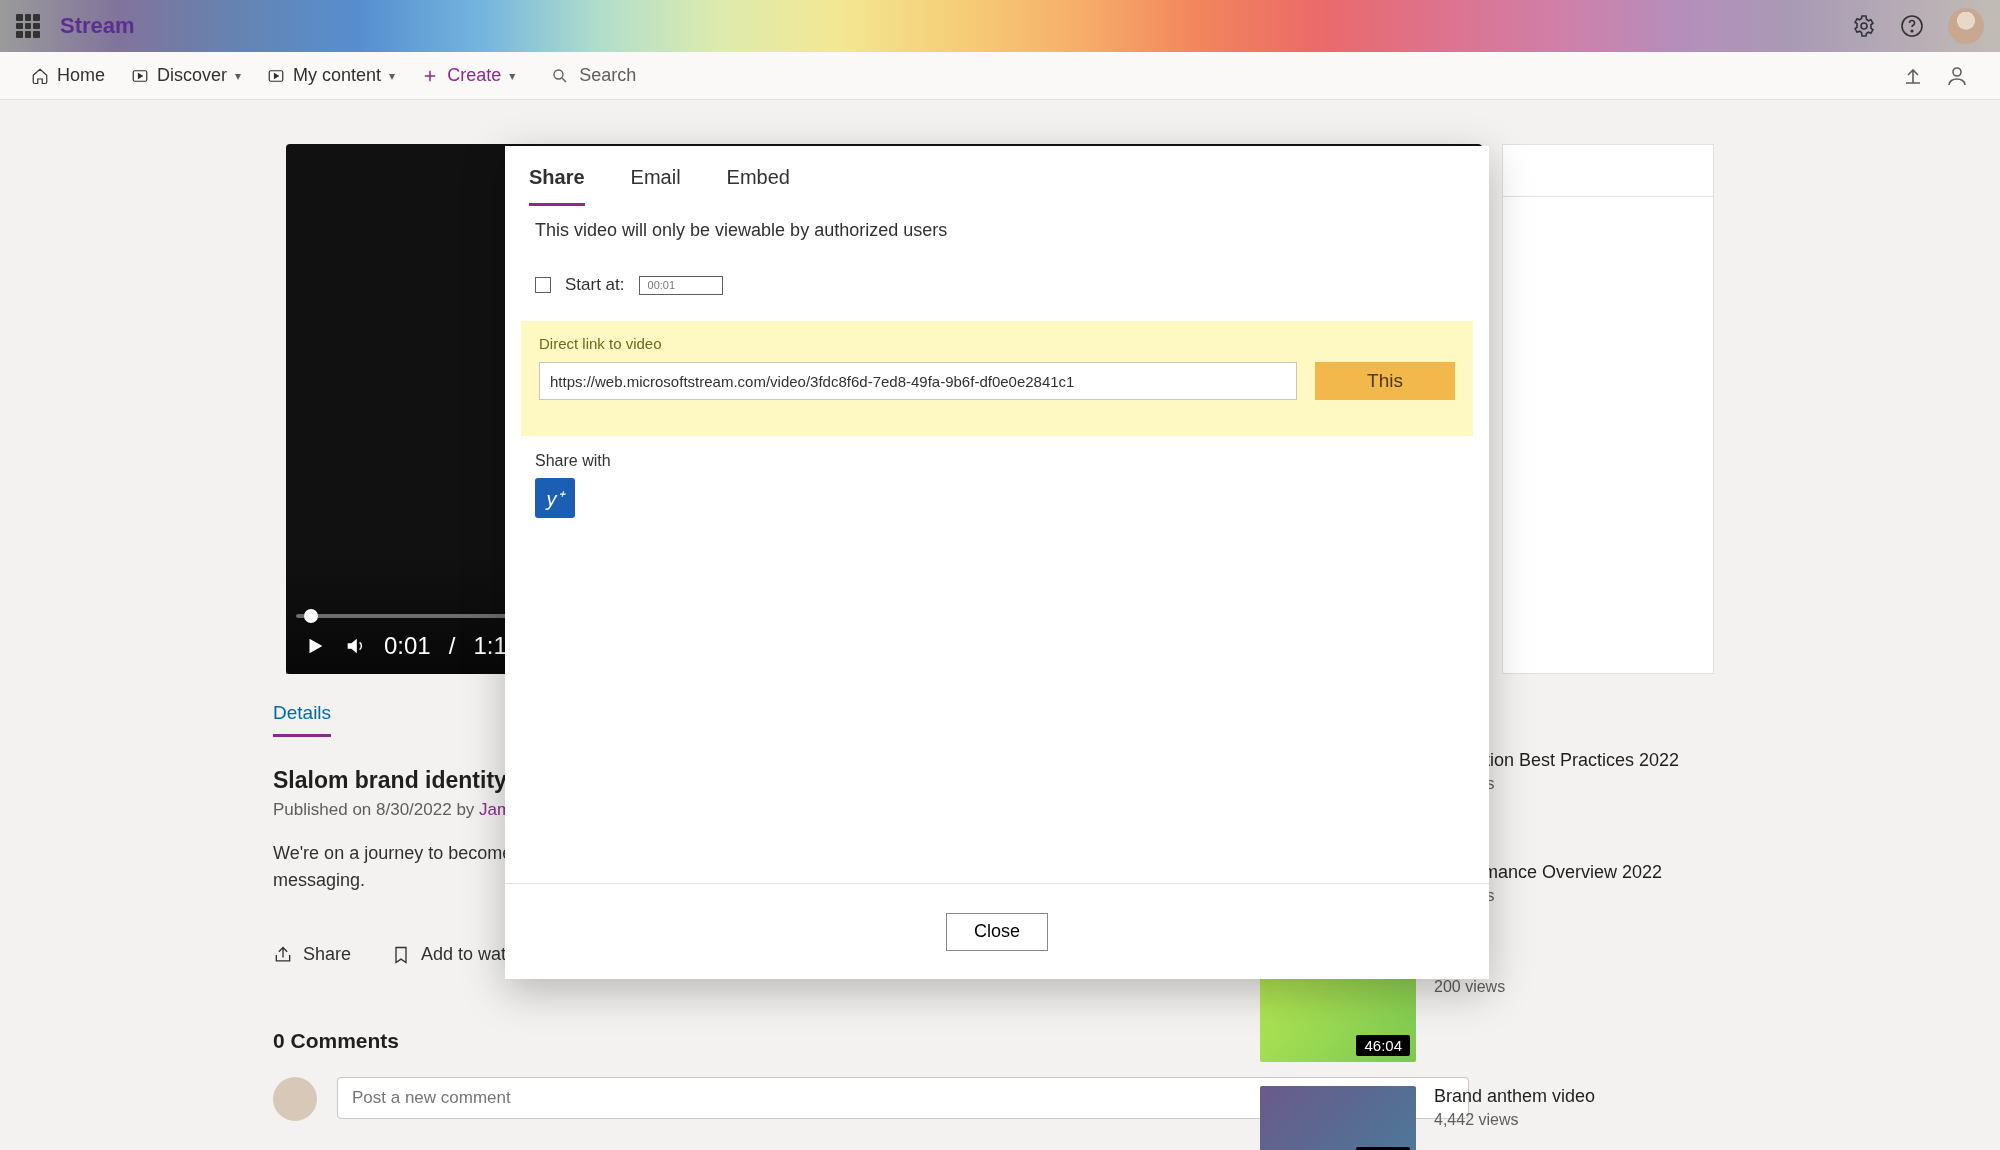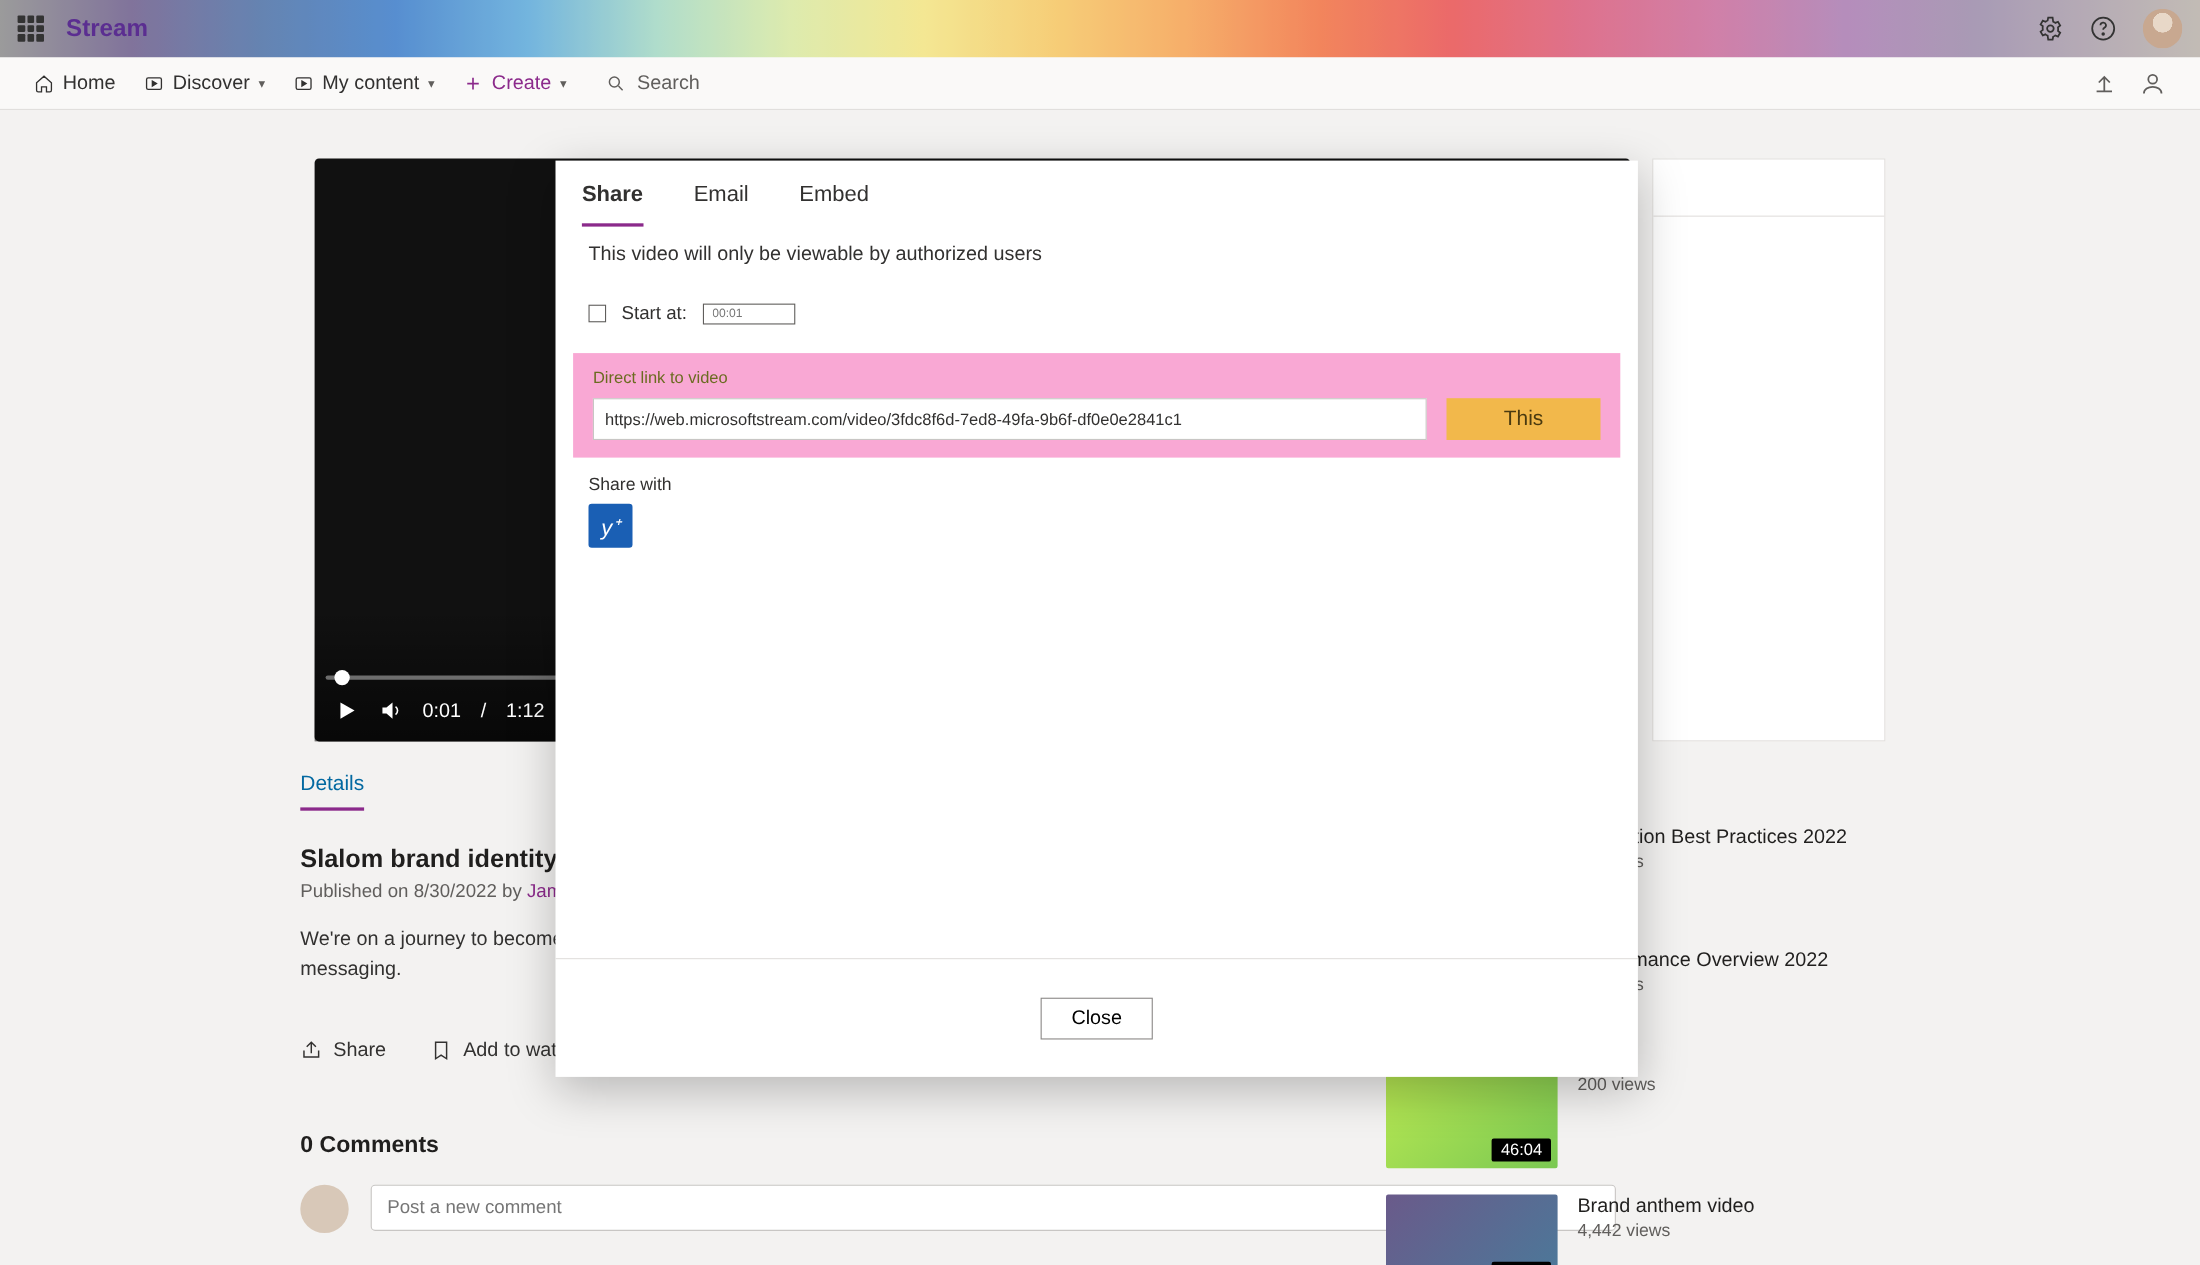--- a/index.html
+++ b/index.html
@@ -39,21 +39,21 @@
 .nav-right { margin-left:auto; display:flex; gap:20px; }
 
 
 .page { padding: 44px 0 0 0; display:flex; justify-content:center; gap:20px; }
 
 .video-block { width:1196px; height:530px; background:#111; position:relative; border-radius:4px; }
 .gradient-bottom { position:absolute; left:0; right:0; bottom:0; height:120px;
   background:linear-gradient(180deg, rgba(0,0,0,0) 0%, rgba(0,0,0,0.55) 100%); }
 .controls { position:absolute; left:0; right:0; bottom:0; height:56px; display:flex; align-items:center; padding:0 18px; gap:18px; }
 .controls svg { width:22px; height:22px; fill:#fff; }
-.time { color:#fff; font-size:18px; }
+.time { color:#fff; font-size:24px; }
 .seek { position:absolute; left:10px; right:10px; bottom:56px; height:4px; background:rgba(255,255,255,0.4); border-radius:2px; }
 .seek-thumb { position:absolute; left:8px; top:-5px; width:14px; height:14px; border-radius:50%; background:#fff; }
 
 .transcript-pane { width:212px; height:530px; background:#fff; border:1px solid #e1dfdd; }
 .transcript-tabs { height:52px; border-bottom:1px solid #e1dfdd; }
 
 
 .below { width:1196px; margin: 0 auto 0 273px; }
 .tabs-row { display:flex; gap:30px; margin-top:28px; }
 .tab { font-size:19px; color:#0369a1; padding-bottom:10px; cursor:pointer; }
@@ -88,28 +88,28 @@
 }
 .modal-tabs { display:flex; gap:46px; padding:20px 24px 0 24px; }
 .mtab { font-size:20px; padding-bottom:14px; color:#323130; cursor:pointer; }
 .mtab.active { font-weight:600; border-bottom:3px solid #8b2a8b; }
 .modal-body { padding: 12px 30px 0 30px; flex:1; }
 .notice { font-size:18px; color:#323130; margin-top:2px; }
 .startat { display:flex; align-items:center; gap:14px; margin-top:34px; }
 .checkbox { width:16px; height:16px; border:1px solid #605e5c; background:#fff; cursor:pointer; }
 .startat-label { font-size:17px; color:#323130; }
 .time-input { width:84px; height:19px; border:1px solid #605e5c; padding:0 8px; font-size:11px; color:#888; }
-.link-block { background:#f9a8d4; margin-top:26px; padding:14px 18px 16px 18px; margin-left:-14px; margin-right:-14px; }
+.link-block { background:#fef9c3; margin-top:26px; padding:14px 18px 36px 18px; margin-left:-14px; margin-right:-14px; }
 .link-label { font-size:15px; color:#6b6b20; }
 .link-row { display:flex; gap:18px; margin-top:10px; }
 .link-input { flex:1; height:38px; border:1px solid #c8c6c4; background:#fff; padding:0 10px; font-size:15px; color:#323130; }
 .copy-btn { width:140px; height:38px; background:#f2b84b; border:none; color:#4a3a10; font-size:19px; cursor:pointer; }
 .sharewith-label { font-size:16px; color:#323130; margin-top:16px; }
 .yammer { width:40px; height:40px; background:#1a5fb4; color:#fff; display:flex; align-items:center; justify-content:center; margin-top:8px; font-size:20px; font-style:italic; border-radius:3px; cursor:pointer; }
-.modal-footer { border-top:1px solid #e1dfdd; height:108px; display:flex; align-items:center; justify-content:center; }
+.modal-footer { border-top:1px solid #e1dfdd; height:96px; display:flex; align-items:center; justify-content:center; }
 .close-btn { width:102px; height:38px; border:1px solid #8a8886; background:#fff; font-size:18px; cursor:pointer; }
 </style>
 </head>
 <body>
 
 <div class="banner">
   <div class="banner-overlay"></div>
   <div class="waffle">
     <span></span>
       <span></span>

